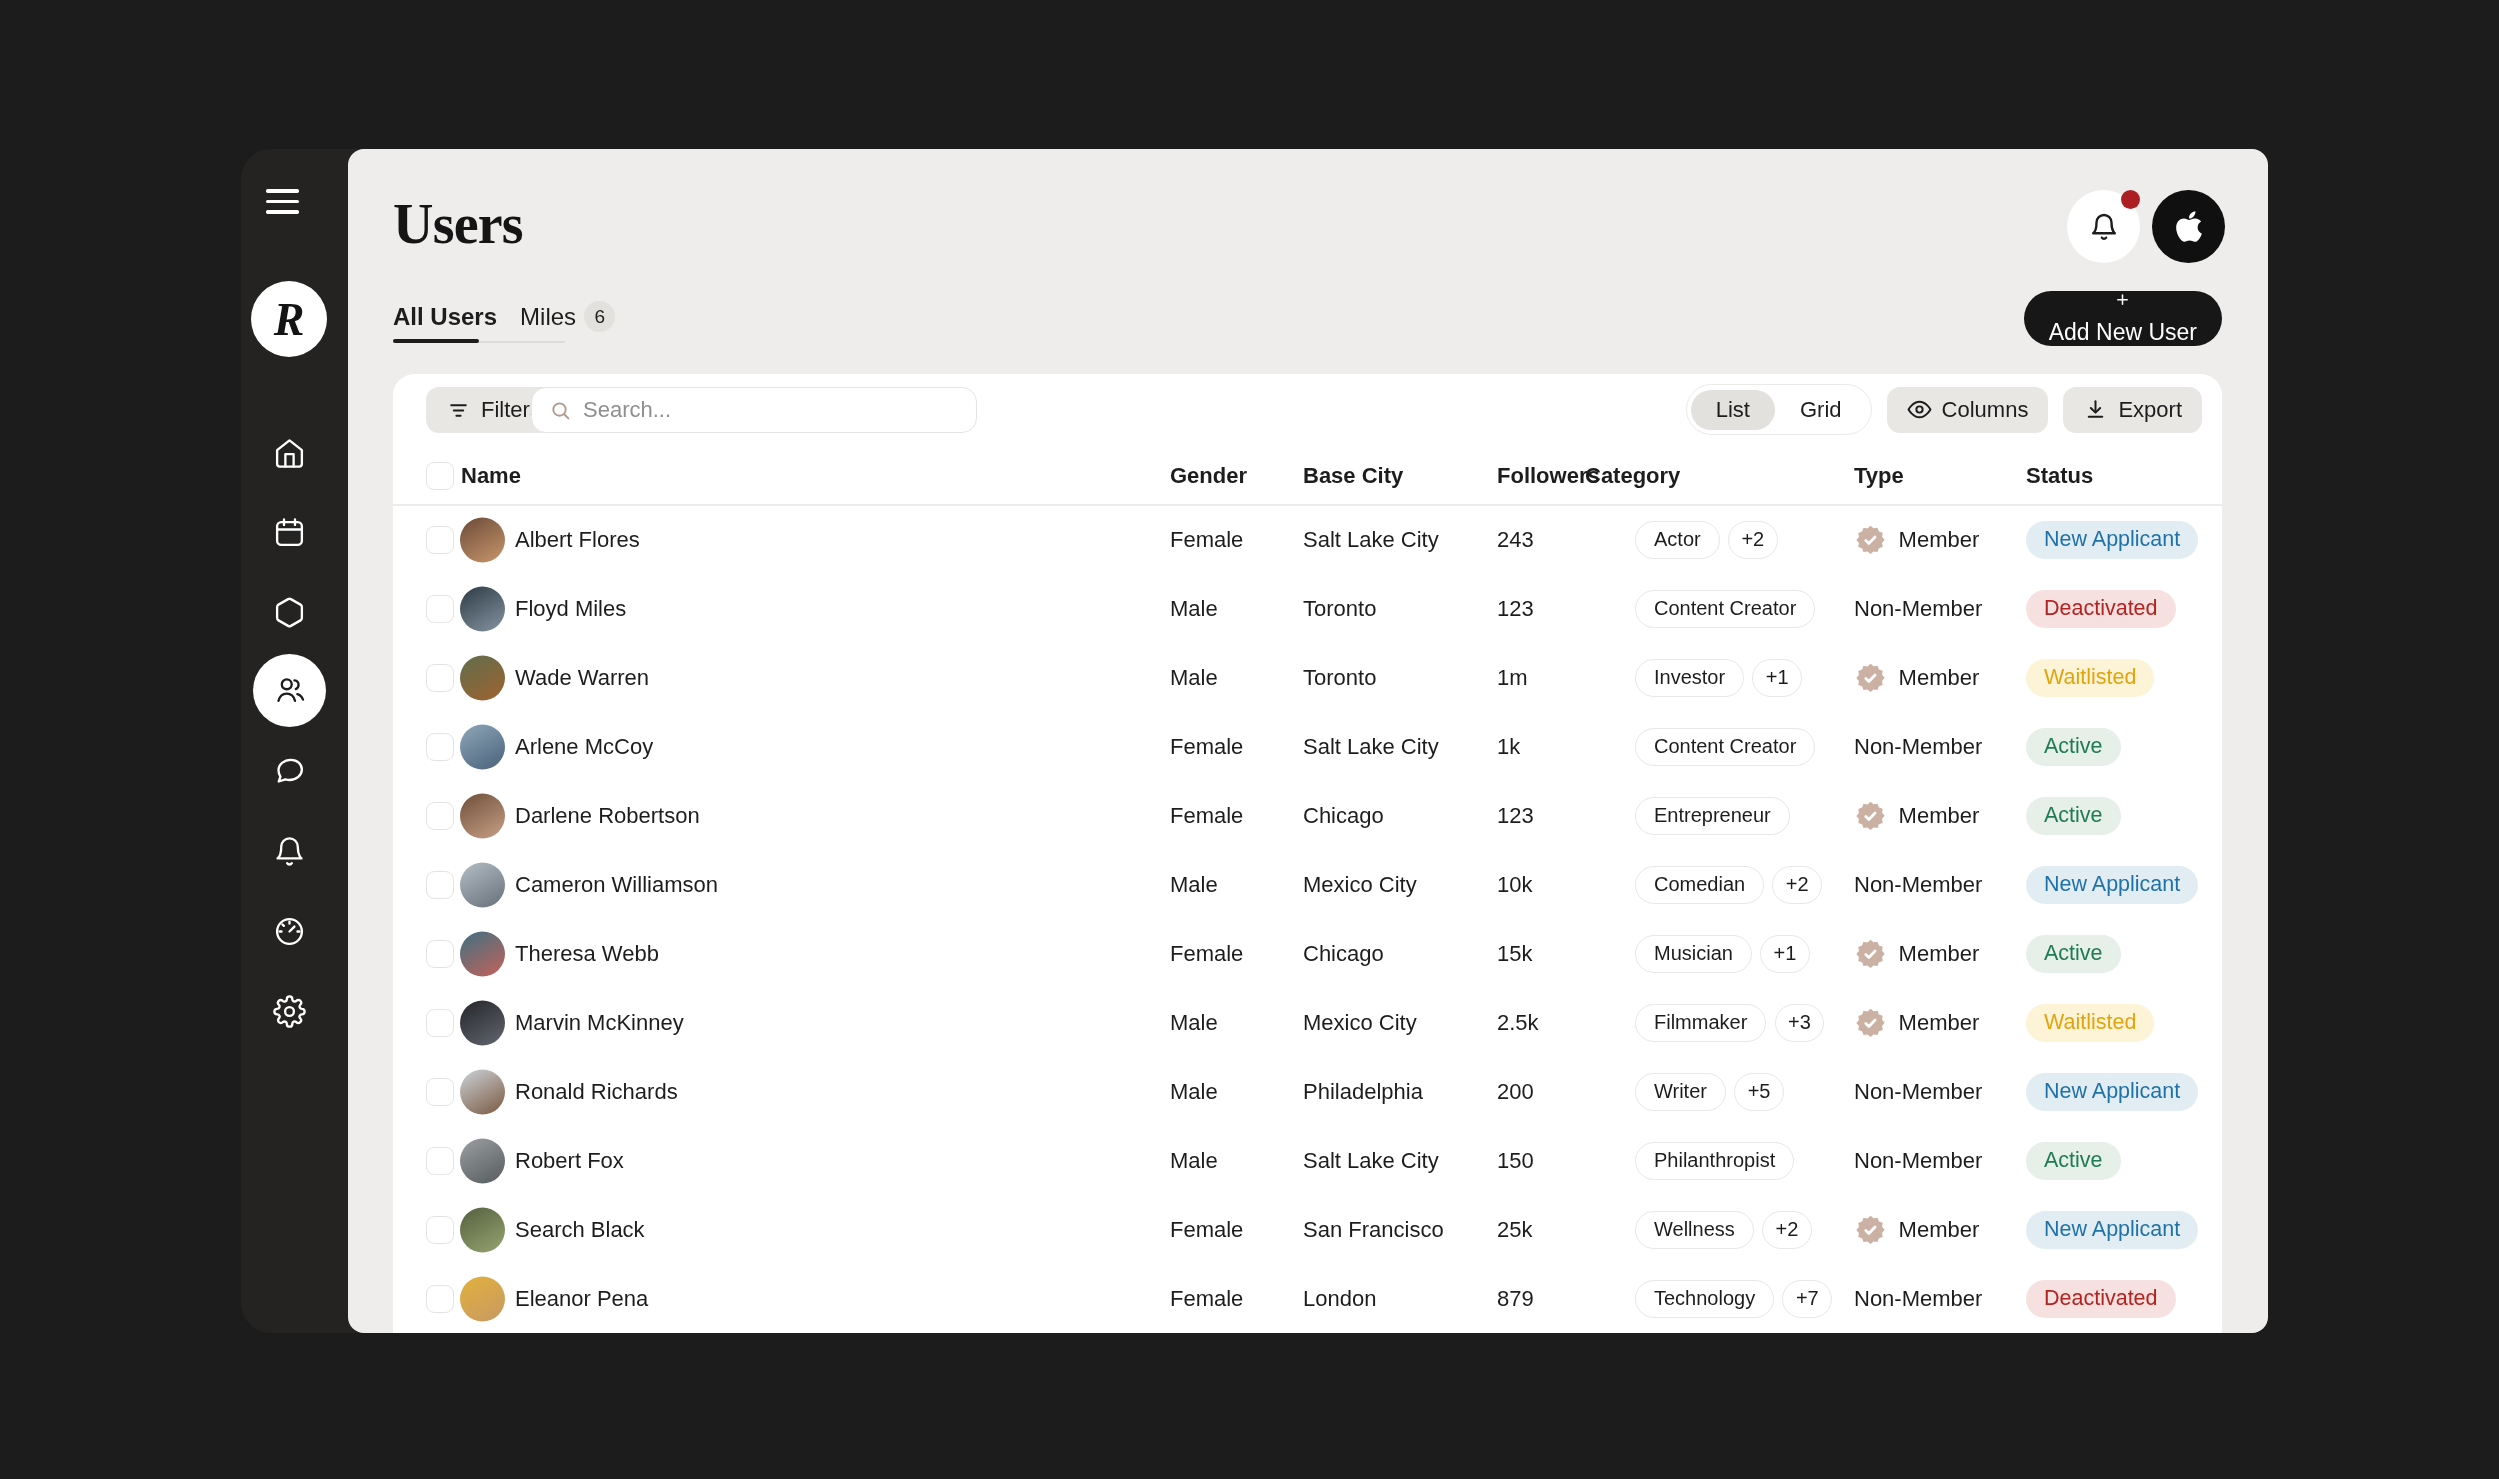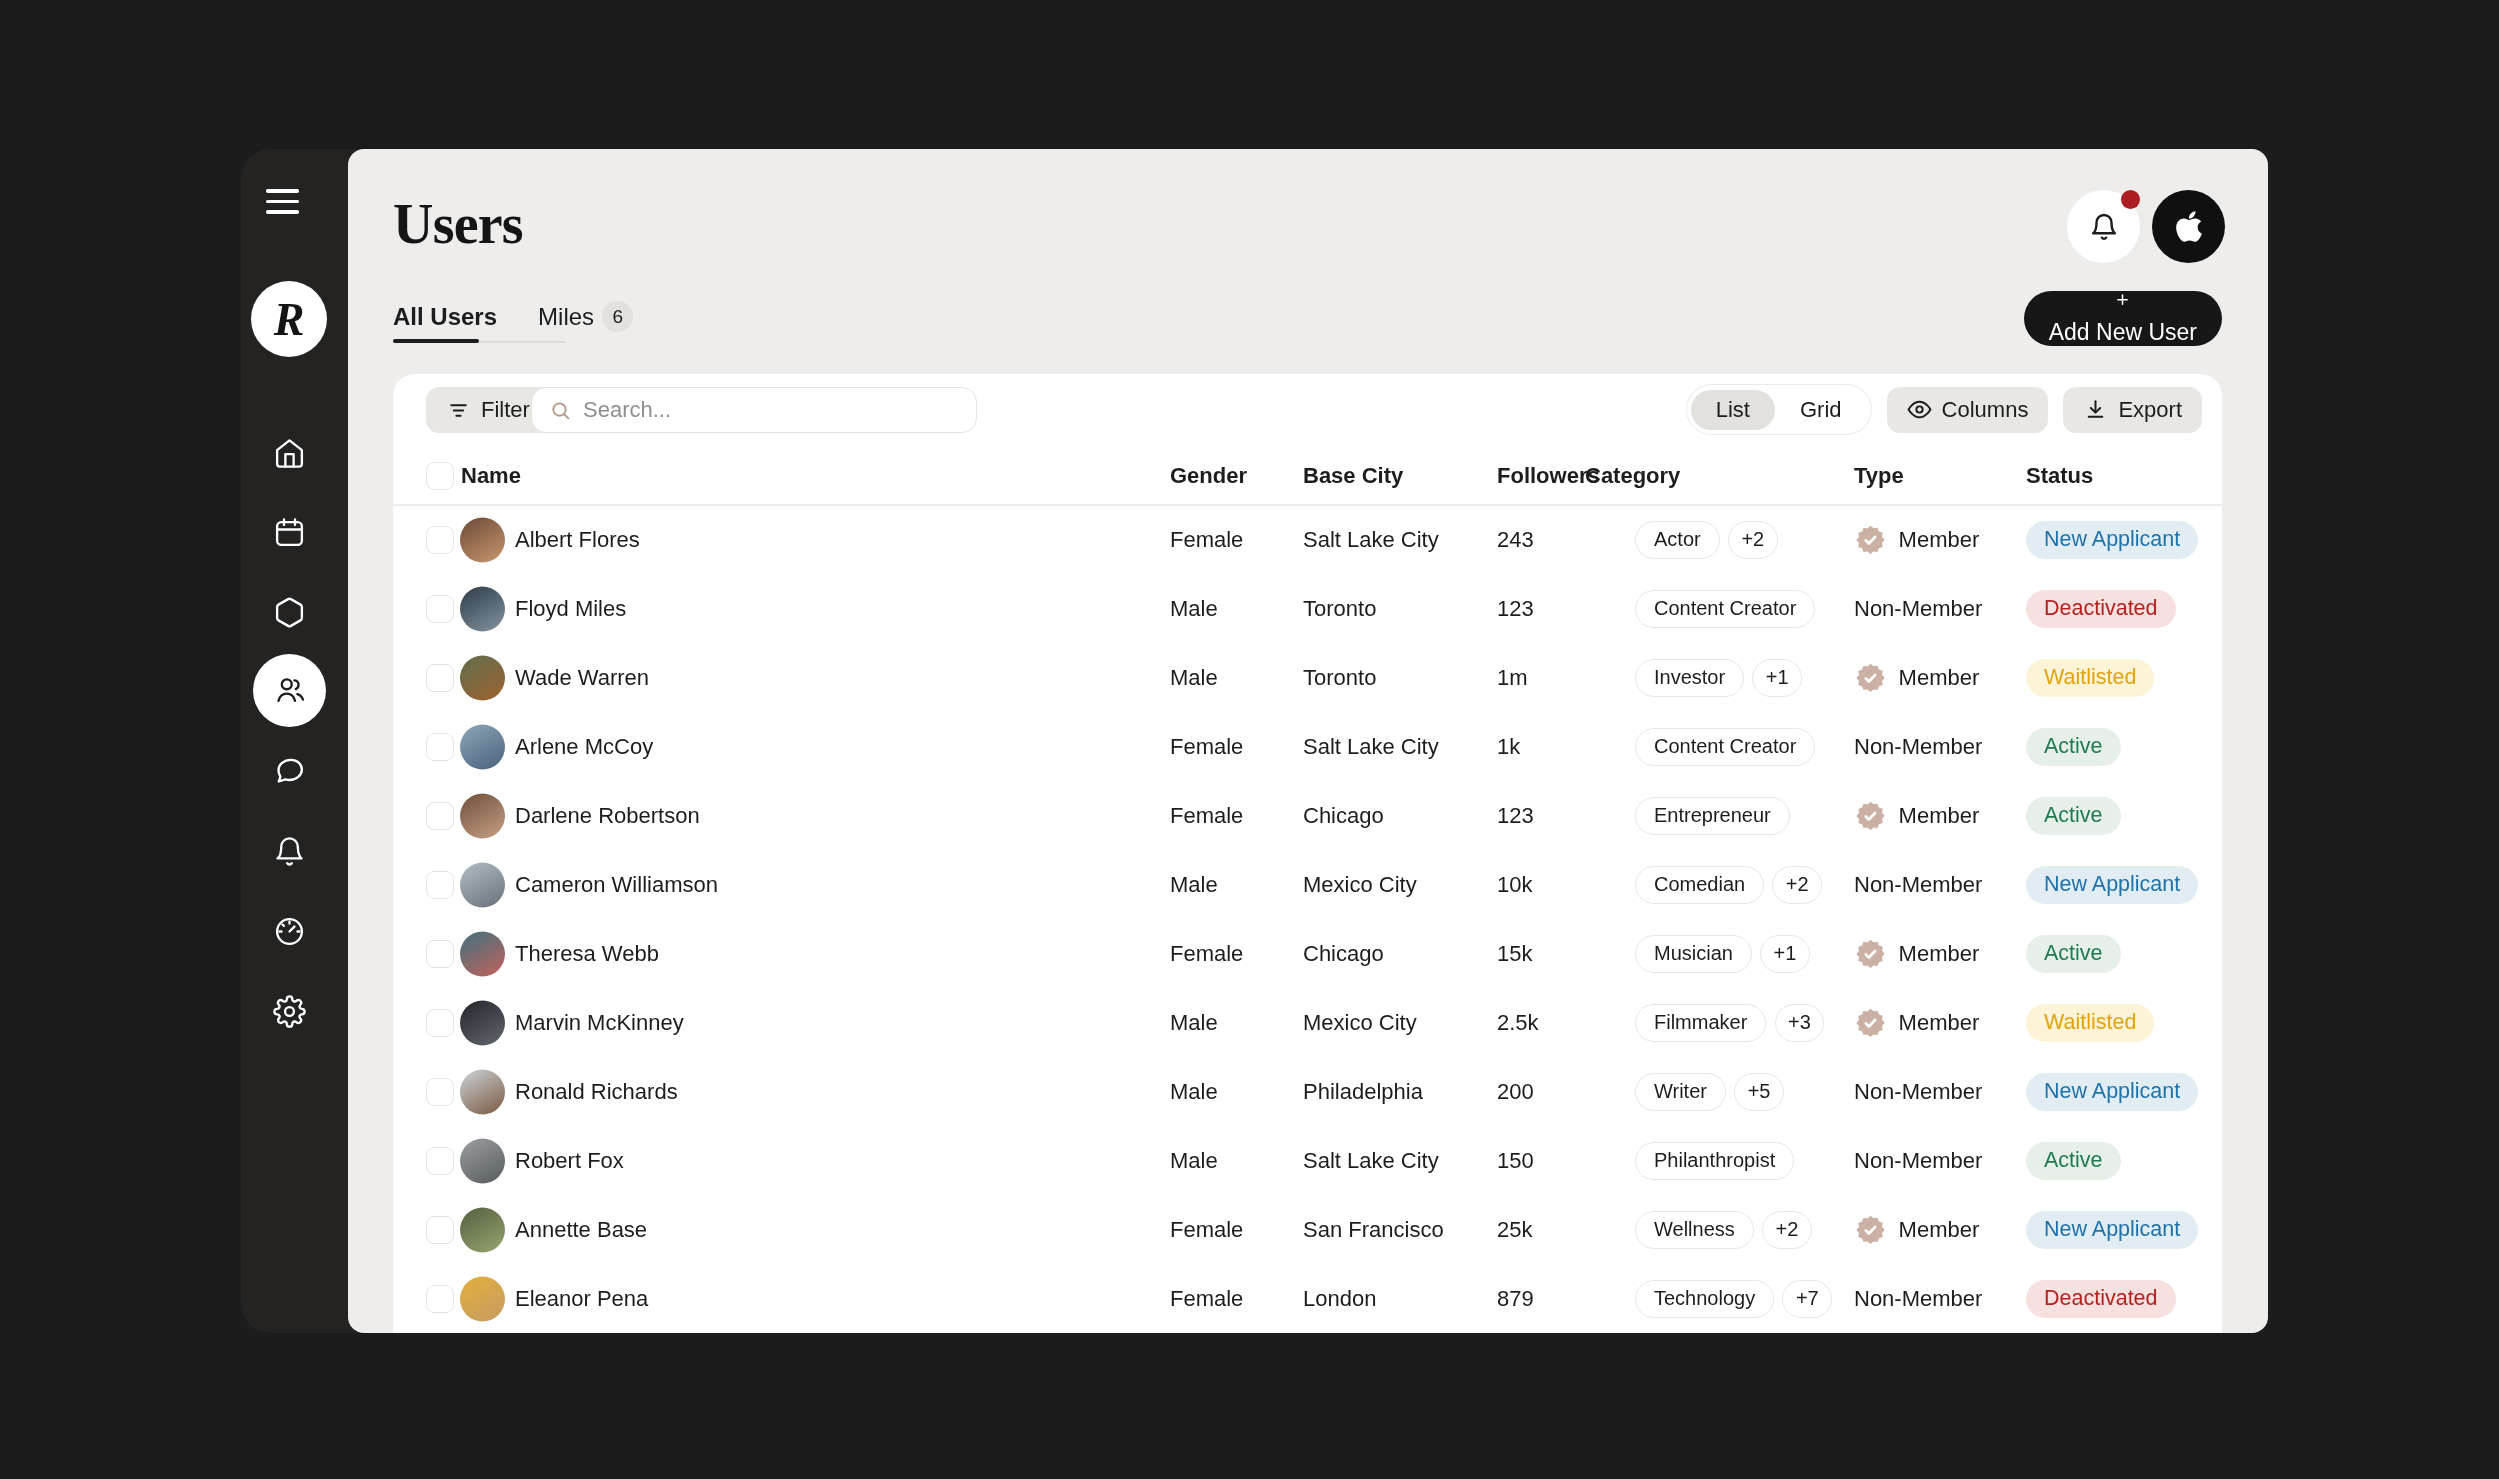--- a/index.html
+++ b/index.html
@@ -22,21 +22,21 @@
   .nav-btn.active svg { stroke:#1d1d1d; }
   .hamburger { position:absolute; left:25px; top:40px; width:46px; height:25px; display:flex; flex-direction:column; justify-content:space-between; cursor:pointer; }
   .hamburger i { display:block; width:33px; height:3.7px; background:#fff; border-radius:1.7px; }
   .logo-circle { position:absolute; left:10px; top:132px; width:76px; height:76px; background:#fff; border-radius:50%; display:flex; align-items:center; justify-content:center; }
   .logo-circle span { font-family:"Liberation Serif", serif; font-weight:700; font-style:italic; font-size:46px; color:#141414; }
 
   .card { position:absolute; left:107px; top:0; right:0; bottom:0; background:#eeedeb; border-radius:16px; }
 
   .page-title { position:absolute; left:45px; top:43px; font-family:"Liberation Serif", serif; font-weight:700; font-size:56px; letter-spacing:-0.8px; color:#151515; }
 
-  .tabs { position:absolute; left:45px; top:152px; display:flex; gap:41px; align-items:center; }
+  .tabs { position:absolute; left:45px; top:152px; display:flex; gap:23px; align-items:center; }
   .tab { display:flex; gap:8.3px; align-items:center; font-size:24px; cursor:pointer; }
   .tab.active { font-weight:700; }
   .tab-badge { width:31px; height:31px; border-radius:50%; background:#e3e1de; font-size:19px; display:flex; align-items:center; justify-content:center; font-weight:400; }
   .tab-track { position:absolute; left:45px; top:192px; width:172px; height:1.7px; background:#dedcd9; }
   .tab-active-bar { position:absolute; left:45px; top:190px; width:86px; height:4.1px; background:#1d1d1d; border-radius:2.5px; }
 
   .icon-cluster { position:absolute; right:43px; top:41px; display:flex; gap:11.6px; align-items:center; }
   .bell-btn { position:relative; width:73px; height:73px; background:#fff; border-radius:50%; display:flex; align-items:center; justify-content:center; cursor:pointer; }
   .bell-btn svg { width:30px; height:30px; stroke:#1d1d1d; stroke-width:1.9; fill:none; stroke-linecap:round; stroke-linejoin:round; }
   .notif-dot { position:absolute; top:0px; right:0px; width:19px; height:19px; border-radius:50%; background:#ad1e23; }
@@ -452,21 +452,21 @@
 
       <span>Non-Member</span>
     </span>
     <span class="cell c-status">
       <span class="status-pill" style="background: rgb(230, 239, 232); color: rgb(31, 123, 82);">Active</span>
     </span>
   </div>
           <div class="row">
     <span class="checkbox"></span>
     <span class="user-avatar" style="background: linear-gradient(150deg, rgb(83, 96, 62), rgb(151, 165, 113));"></span>
-    <span class="cell c-name">Annette Base</span>
+    <span class="cell c-name">Search Black</span>
     <span class="cell c-gender">Female</span>
     <span class="cell c-city">San Francisco</span>
     <span class="cell c-followers">25k</span>
     <span class="cell c-cat">
       <span class="pill">Wellness</span>
       <span class="pill extra">+2</span>
     </span>
     <span class="cell c-type">
       <svg class="seal" viewBox="0 0 24 24">
         <path fill="#cbb1a3" d="M12 1.6l2.2 1.9 2.9-.5 1 2.8 2.8 1-.5 2.9 1.9 2.2-1.9 2.2.5 2.9-2.8 1-1 2.8-2.9-.5-2.2 1.9-2.2-1.9-2.9.5-1-2.8-2.8-1 .5-2.9L1.7 12l1.9-2.2-.5-2.9 2.8-1 1-2.8 2.9.5z"></path>

